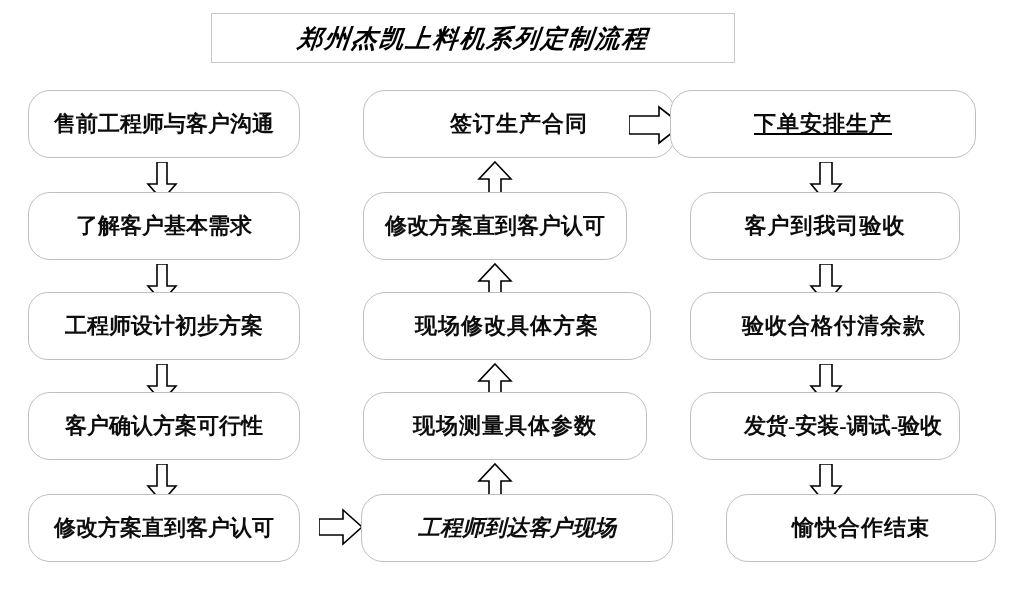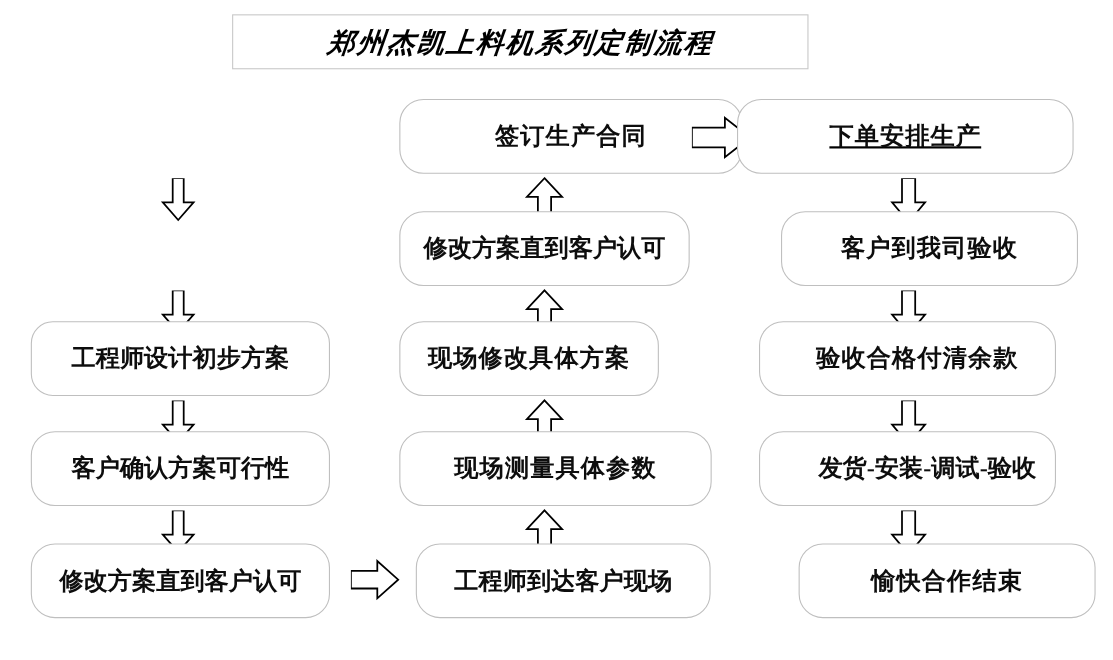--- a/index.html
+++ b/index.html
@@ -70,27 +70,33 @@
 </style>
 </head>
 <body>
 
 <div id="canvas">
 
   <div class="title-box">
     <span class="title-text">郑州杰凯上料机系列定制流程</span>
   </div>
 
+  <div class="node wide" style="left:28px; top:90px; width:272px; height:68px;">
+    <span class="node-label">售前工程师与客户沟通</span>
+  </div>
 
   <div class="arrow" style="left:146px; top:162px;">
     <svg width="32" height="40" viewBox="0 0 32 40">
       <polygon points="11,0 21,0 21,22 30,22 16,38 2,22 11,22" fill="#ffffff" stroke="#000000" stroke-width="1.6" stroke-linejoin="miter"></polygon>
     </svg>
   </div>
 
+  <div class="node wide" style="left:28px; top:192px; width:272px; height:68px;">
+    <span class="node-label">了解客户基本需求</span>
+  </div>
 
   <div class="arrow" style="left:146px; top:264px;">
     <svg width="32" height="40" viewBox="0 0 32 40">
       <polygon points="11,0 21,0 21,22 30,22 16,38 2,22 11,22" fill="#ffffff" stroke="#000000" stroke-width="1.6" stroke-linejoin="miter"></polygon>
     </svg>
   </div>
 
   <div class="node wide" style="left:28px; top:292px; width:272px; height:68px;border-radius:20px;">
     <span class="node-label">工程师设计初步方案</span>
   </div>
@@ -134,61 +140,61 @@
   <div class="node wide" style="left:363px; top:192px; width:264px; height:68px;">
     <span class="node-label">修改方案直到客户认可</span>
   </div>
 
   <div class="arrow" style="left:477px; top:262px;">
     <svg width="36" height="44" viewBox="0 0 36 44">
       <polygon points="18,2 34,19 24,19 24,42 12,42 12,19 2,19" fill="#ffffff" stroke="#000000" stroke-width="1.6" stroke-linejoin="miter"></polygon>
     </svg>
   </div>
 
-  <div class="node" style="left:363px; top:292px; width:236px; height:68px;">
+  <div class="node" style="left:363px; top:292px; width:288px; height:68px;">
     <span class="node-label">现场修改具体方案</span>
   </div>
 
   <div class="arrow" style="left:477px; top:362px;">
     <svg width="36" height="44" viewBox="0 0 36 44">
       <polygon points="18,2 34,19 24,19 24,42 12,42 12,19 2,19" fill="#ffffff" stroke="#000000" stroke-width="1.6" stroke-linejoin="miter"></polygon>
     </svg>
   </div>
 
   <div class="node" style="left:363px; top:392px; width:284px; height:68px;">
     <span class="node-label">现场测量具体参数</span>
   </div>
 
   <div class="arrow" style="left:477px; top:462px;">
     <svg width="36" height="44" viewBox="0 0 36 44">
       <polygon points="18,2 34,19 24,19 24,42 12,42 12,19 2,19" fill="#ffffff" stroke="#000000" stroke-width="1.6" stroke-linejoin="miter"></polygon>
     </svg>
   </div>
 
-  <div class="node wide" style="left:378px; top:494px; width:268px; height:68px;">
+  <div class="node wide" style="left:361px; top:494px; width:312px; height:68px;font-style:italic;">
     <span class="node-label">工程师到达客户现场</span>
   </div>
 
   <div class="arrow" style="left:629px; top:104px;">
     <svg width="56" height="42" viewBox="0 0 56 42">
       <polygon points="0,12 30,12 30,3 53,21 30,39 30,30 0,30" fill="#ffffff" stroke="#000000" stroke-width="1.6" stroke-linejoin="miter"></polygon>
     </svg>
   </div>
 
   <div class="node" style="left:670px; top:90px; width:306px; height:68px;text-decoration:underline;">
     <span class="node-label">下单安排生产</span>
   </div>
 
   <div class="arrow" style="left:809px; top:162px;">
     <svg width="34" height="42" viewBox="0 0 34 42">
       <polygon points="11,0 23,0 23,22 32,22 17,40 2,22 11,22" fill="#ffffff" stroke="#000000" stroke-width="1.6" stroke-linejoin="miter"></polygon>
     </svg>
   </div>
 
-  <div class="node" style="left:690px; top:192px; width:270px; height:68px;margin-left:20px;">
+  <div class="node" style="left:690px; top:192px; width:270px; height:68px;">
     <span class="node-label">客户到我司验收</span>
   </div>
 
   <div class="arrow" style="left:809px; top:264px;">
     <svg width="34" height="42" viewBox="0 0 34 42">
       <polygon points="11,0 23,0 23,22 32,22 17,40 2,22 11,22" fill="#ffffff" stroke="#000000" stroke-width="1.6" stroke-linejoin="miter"></polygon>
     </svg>
   </div>
 
   <div class="node" style="left:690px; top:292px; width:270px; height:68px;padding-left:18px;">

